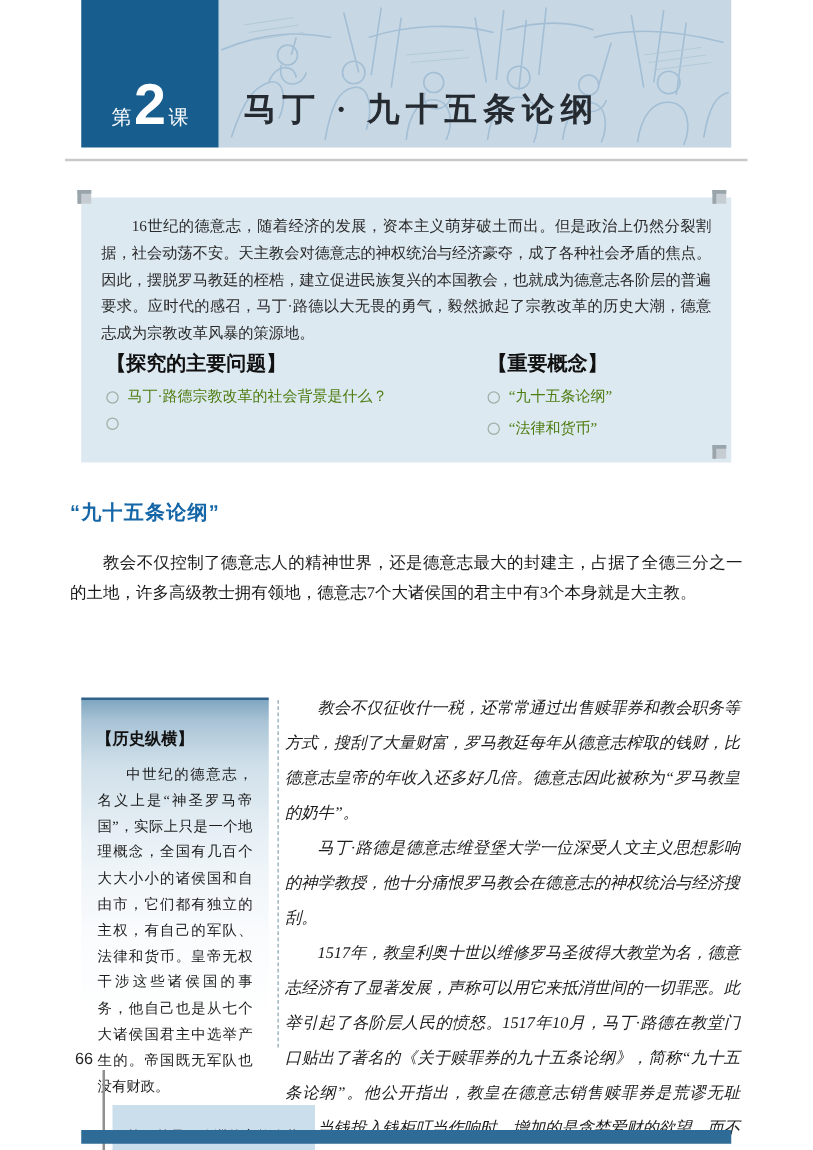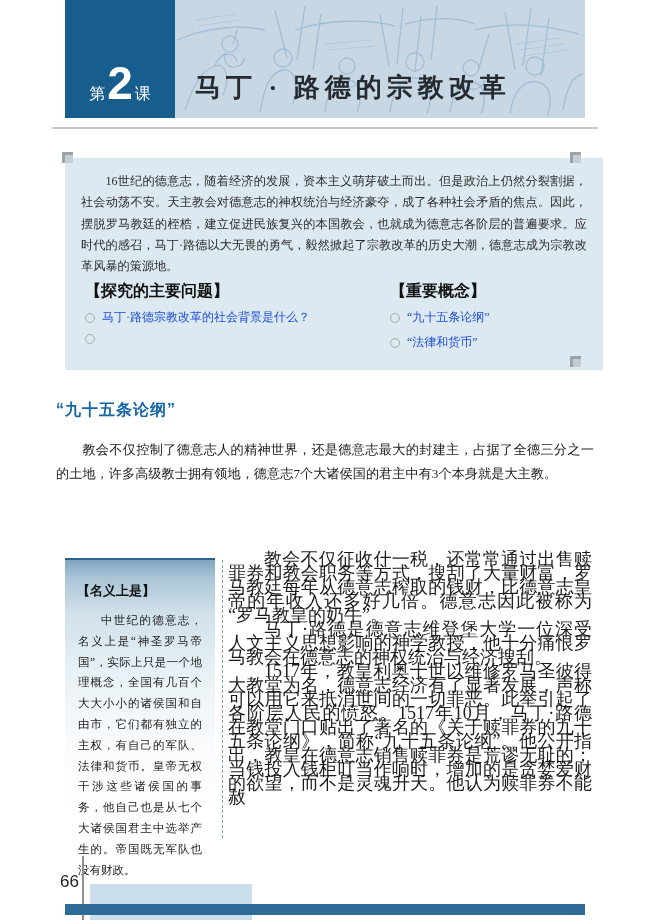--- a/index.html
+++ b/index.html
@@ -31,42 +31,41 @@
     font-family:"Liberation Serif","DejaVu Serif",serif;
     white-space:nowrap;
   }
   .header-rule{
     position:absolute;left:52px;top:127px;width:546px;height:2px;background:#c9c9c9;
   }
   
   .intro-box{
     position:absolute;left:65px;top:158px;width:520px;height:212px;
     background:#dde9f1;
-    padding-left:18px;
   }
   .intro-text{
     position:absolute;left:16px;right:16px;top:13px;
     font-size:12.2px;line-height:21.3px;text-align:justify;
     text-indent:2em;color:#2a2a2a;word-break:break-all;margin:0;
   }
   .corner-square{
     position:absolute;width:11px;height:11px;background:#c6cdd2;
     border-top:3px solid #9aa4ab;border-left:3px solid #9aa4ab;box-sizing:border-box;
   }
   .sq-tl{left:62px;top:152px;}
   .sq-tr{left:570px;top:152px;}
   .sq-br{left:570px;top:356px;}
   .qa-col{
     position:absolute;top:123px;
     font-family:"Liberation Serif","DejaVu Serif",serif;
   }
   .qa-left{left:20px;width:300px;}
   .qa-right{left:325px;width:190px;}
   .qa-heading{font-size:16px;font-weight:bold;color:#111111;margin:0 0 7px 0;}
-  .qa-item{display:flex;align-items:center;margin:0 0 8px 0;font-size:12px;color:#1d4ed8;}
+  .qa-item{display:flex;align-items:center;margin:0 0 8px 0;font-size:12px;color:#4d7c0f;}
   .circle-bullet{
     flex:0 0 auto;width:8px;height:8px;border:1.2px solid #9db0a6;
     border-radius:50%;margin-right:7px;background:transparent;
   }
   
   .main-block{position:absolute;left:56px;top:400px;width:538px;}
   .section-heading{
     font-size:16px;font-weight:bold;color:#1566a7;letter-spacing:1px;
     margin:0 0 17px 0;font-family:"Liberation Sans","DejaVu Sans",sans-serif;
   }
@@ -85,24 +84,24 @@
   }
   .sidebar-text{
     margin:0 13px;font-size:11.5px;line-height:20.8px;text-align:justify;
     text-indent:2em;color:#1c1c1c;word-break:break-all;
   }
   .dashed-divider{
     position:absolute;left:222px;top:560px;height:278px;width:0;
     border-left:1px dashed #8aa5b5;
   }
   .right-col{position:absolute;left:228px;top:552px;width:364px;}
-  .right-col .body-par{font-size:18px;line-height:14px;}
+  .right-col .body-par{font-size:13px;line-height:28px;font-style:italic;}
   
   .page-number{
-    position:absolute;left:60px;top:872px;font-size:17px;color:#222222;
+    position:absolute;left:60px;top:839px;font-size:13px;color:#222222;
     font-family:"Liberation Sans","DejaVu Sans",sans-serif;
   }
   .footer-vline{
     position:absolute;left:82px;top:856px;width:2px;height:64px;background:#8f8f8f;
   }
   .footer-unit{
     position:absolute;left:90px;top:884px;height:19px;line-height:19px;
     padding:16px 12px;background:#cbdeeb;font-size:10.5px;letter-spacing:1px;
     color:#2a2a2a;font-family:"Liberation Sans","DejaVu Sans",sans-serif;
   }
@@ -150,21 +149,21 @@
         <path d="M120,30 C150,20 190,18 220,26 M230,24 C260,16 284,18 300,24"></path>
       </g>
       <g stroke="#afc6d6" stroke-width="1" opacity="0.8">
         <path d="M20,20 L60,14 M24,26 L64,20 M28,32 L68,26"></path>
         <path d="M340,44 L386,38 M344,50 L390,44 M348,56 L394,50"></path>
         <path d="M150,44 L196,40 M154,50 L200,46"></path>
       </g>
     </svg>
   </div>
 
-  <div class="lesson-title">马丁 · 路德的宗教改革</div>
+  <div class="lesson-title">马丁 · 九十五条论纲</div>
   <div class="header-rule"></div>
 
   <div class="intro-box">
     <p class="intro-text">16世纪的德意志，随着经济的发展，资本主义萌芽破土而出。但是政治上仍然分裂割据，社会动荡不安。天主教会对德意志的神权统治与经济豪夺，成了各种社会矛盾的焦点。因此，摆脱罗马教廷的桎梏，建立促进民族复兴的本国教会，也就成为德意志各阶层的普遍要求。应时代的感召，马丁·路德以大无畏的勇气，毅然掀起了宗教改革的历史大潮，德意志成为宗教改革风暴的策源地。</p>
 
     <div class="qa-col qa-left">
       <div class="qa-heading">【探究的主要问题】</div>
       <div class="qa-item">
         <span class="circle-bullet"></span>
         <span>马丁·路德宗教改革的社会背景是什么？</span>
@@ -189,21 +188,21 @@
   <div class="corner-square sq-tl"></div>
   <div class="corner-square sq-tr"></div>
   <div class="corner-square sq-br"></div>
 
   <div class="main-block">
     <h2 class="section-heading">“九十五条论纲”</h2>
     <p class="body-par">教会不仅控制了德意志人的精神世界，还是德意志最大的封建主，占据了全德三分之一的土地，许多高级教士拥有领地，德意志7个大诸侯国的君主中有3个本身就是大主教。</p>
   </div>
 
   <div class="sidebar-box">
-    <div class="sidebar-heading">【名义上是】</div>
+    <div class="sidebar-heading">【历史纵横】</div>
     <p class="sidebar-text">中世纪的德意志，名义上是“神圣罗马帝国”，实际上只是一个地理概念，全国有几百个大大小小的诸侯国和自由市，它们都有独立的主权，有自己的军队、法律和货币。皇帝无权干涉这些诸侯国的事务，他自己也是从七个大诸侯国君主中选举产生的。帝国既无军队也没有财政。</p>
   </div>
   <div class="dashed-divider"></div>
 
   <div class="right-col">
     <p class="body-par">教会不仅征收什一税，还常常通过出售赎罪券和教会职务等方式，搜刮了大量财富，罗马教廷每年从德意志榨取的钱财，比德意志皇帝的年收入还多好几倍。德意志因此被称为“罗马教皇的奶牛”。</p>
     <p class="body-par">马丁·路德是德意志维登堡大学一位深受人文主义思想影响的神学教授，他十分痛恨罗马教会在德意志的神权统治与经济搜刮。</p>
     <p class="body-par">1517年，教皇利奥十世以维修罗马圣彼得大教堂为名，德意志经济有了显著发展，声称可以用它来抵消世间的一切罪恶。此举引起了各阶层人民的愤怒。1517年10月，马丁·路德在教堂门口贴出了著名的《关于赎罪券的九十五条论纲》，简称“九十五条论纲”。他公开指出，教皇在德意志销售赎罪券是荒谬无耻的；当钱投入钱柜叮当作响时，增加的是贪婪爱财的欲望，而不是灵魂升天。他认为赎罪券不能赦</p>
   </div>
 

